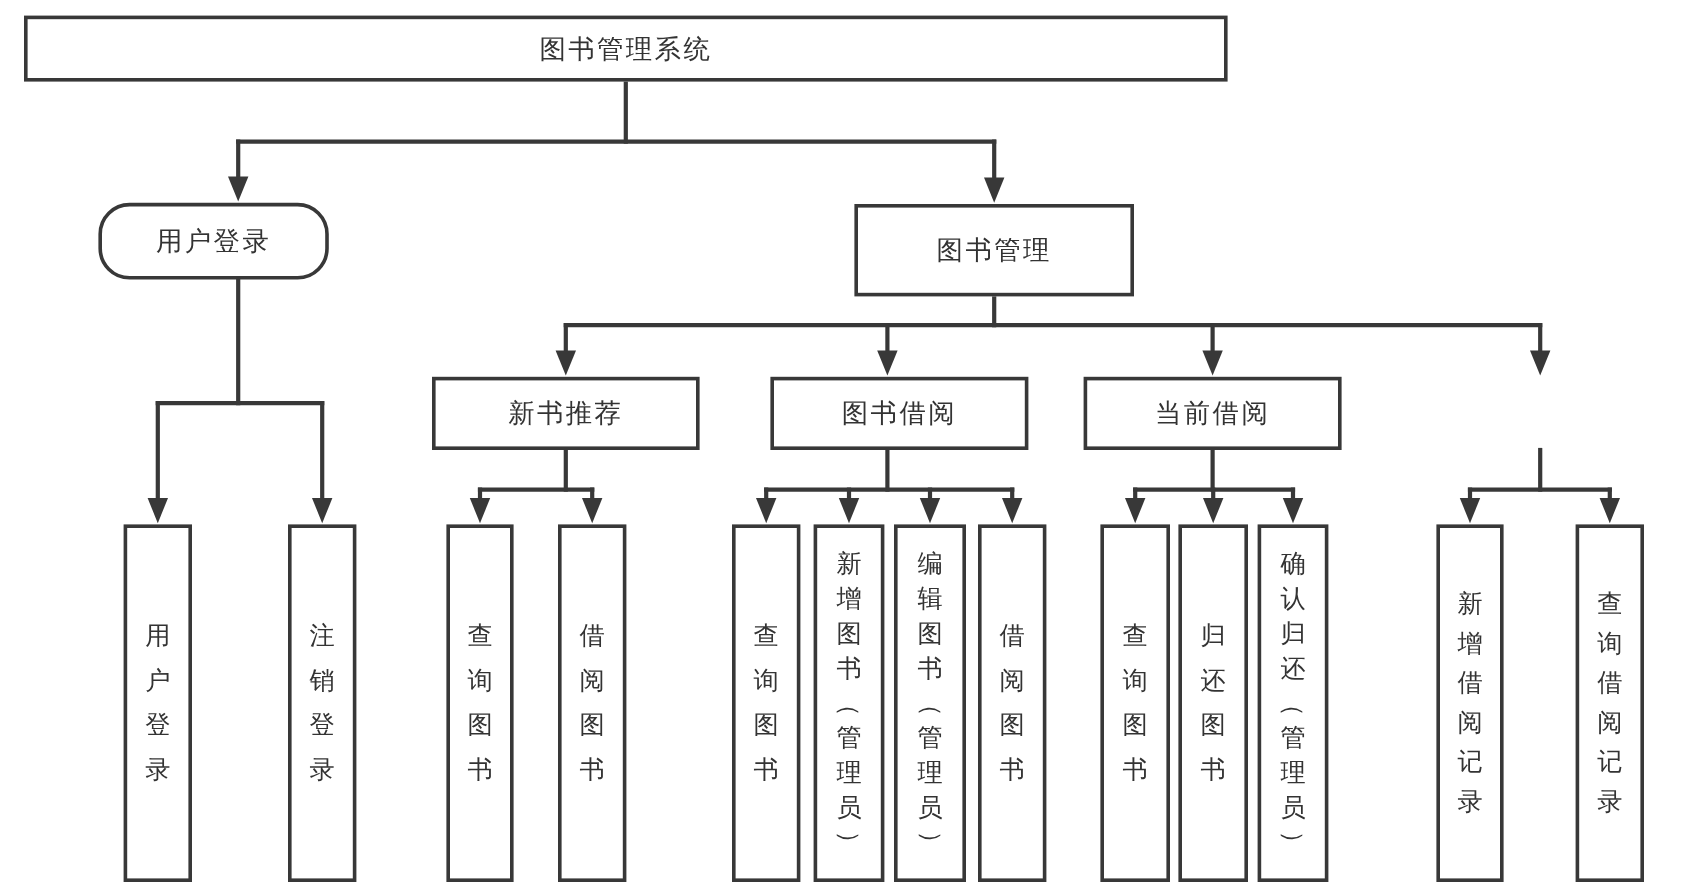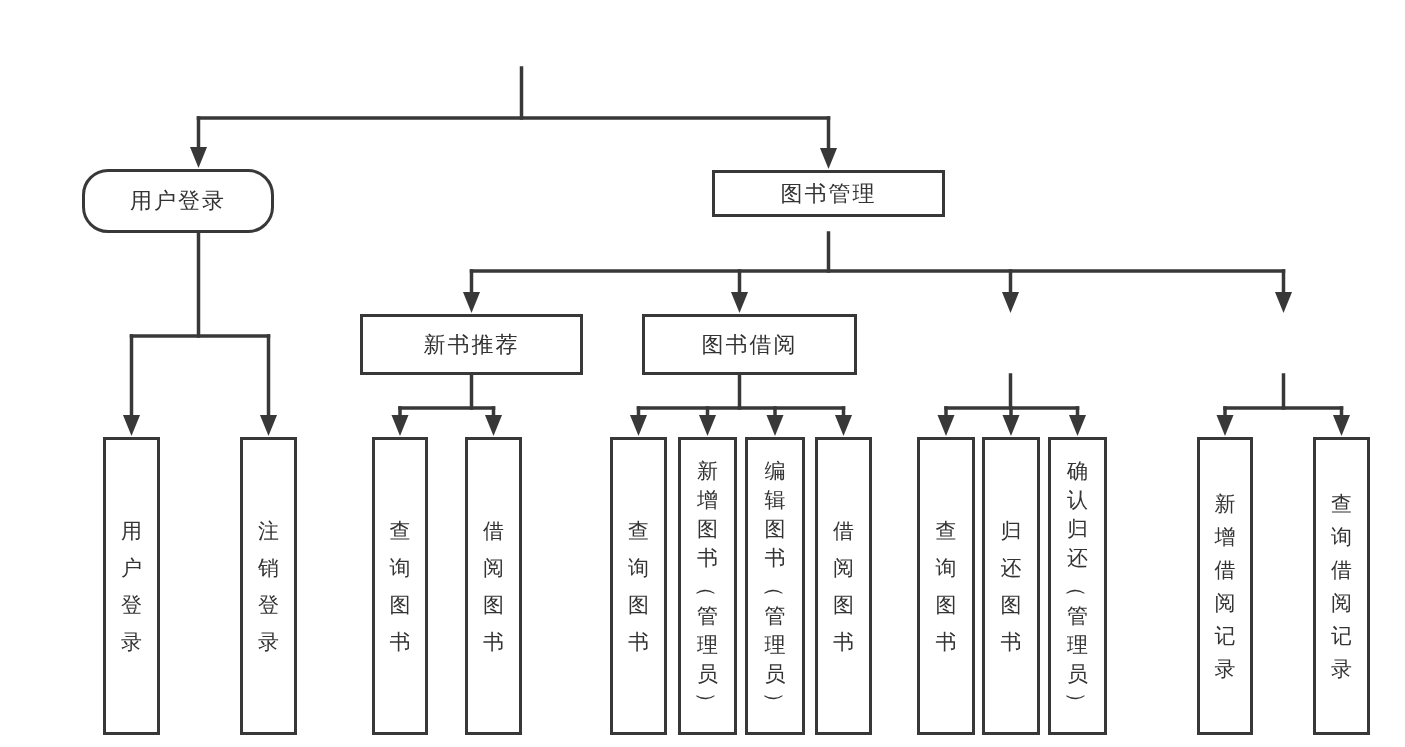--- a/index.html
+++ b/index.html
@@ -93,24 +93,27 @@
       <polygon points="1002.5,415 1019.5,415 1011,436" fill="#383838"></polygon>
       <line x1="1077.5" y1="408" x2="1077.5" y2="421" stroke="#383838" stroke-width="3.5" stroke-linecap="square"></line>
       <polygon points="1069,415 1086,415 1077.5,436" fill="#383838"></polygon>
       <line x1="1283.5" y1="375" x2="1283.5" y2="408" stroke="#383838" stroke-width="3.5" stroke-linecap="square"></line>
       <line x1="1225" y1="408" x2="1341.5" y2="408" stroke="#383838" stroke-width="3.5" stroke-linecap="square"></line>
       <line x1="1225" y1="408" x2="1225" y2="421" stroke="#383838" stroke-width="3.5" stroke-linecap="square"></line>
       <polygon points="1216.5,415 1233.5,415 1225,436" fill="#383838"></polygon>
       <line x1="1341.5" y1="408" x2="1341.5" y2="421" stroke="#383838" stroke-width="3.5" stroke-linecap="square"></line>
       <polygon points="1333,415 1350,415 1341.5,436" fill="#383838"></polygon>
     </svg>
+<div class="node hbox" style="left: 20px; top: 13px; width: 1003px; height: 55px;">
+      <div class="label">图书管理系统</div>
+    </div>
     <div class="node hbox" style="left: 82px; top: 169px; width: 192px; height: 64px; border-radius: 26px;">
       <div class="label">用户登录</div>
     </div>
-    <div class="node hbox" style="left: 712px; top: 170px; width: 233px; height: 47px;">
+    <div class="node hbox" style="left: 712px; top: 170px; width: 233px; height: 77px;">
       <div class="label">图书管理</div>
     </div>
     <div class="node vbox" style="left: 103px; top: 437px; width: 57px; height: 298px;">
       <div class="label" style="gap: 16px;">
         <span>用</span>
         <span>户</span>
         <span>登</span>
         <span>录</span>
       </div>
     </div>
@@ -120,20 +123,23 @@
         <span>销</span>
         <span>登</span>
         <span>录</span>
       </div>
     </div>
     <div class="node hbox" style="left: 360px; top: 314px; width: 223px; height: 61px; text-align: center;">
       <div class="label">新书推荐</div>
     </div>
     <div class="node hbox" style="left: 632px; top: 314px; width: 215px; height: 61px; margin-left: 10px;">
       <div class="label">图书借阅</div>
+    </div>
+    <div class="node hbox" style="left: 903px; top: 314px; width: 215px; height: 61px;">
+      <div class="label">当前借阅</div>
     </div>
     <div class="node vbox" style="left: 372px; top: 437px; width: 56px; height: 298px;">
       <div class="label" style="gap: 16px;">
         <span>查</span>
         <span>询</span>
         <span>图</span>
         <span>书</span>
       </div>
     </div>
     <div class="node vbox" style="left: 465px; top: 437px; width: 57px; height: 298px;">

